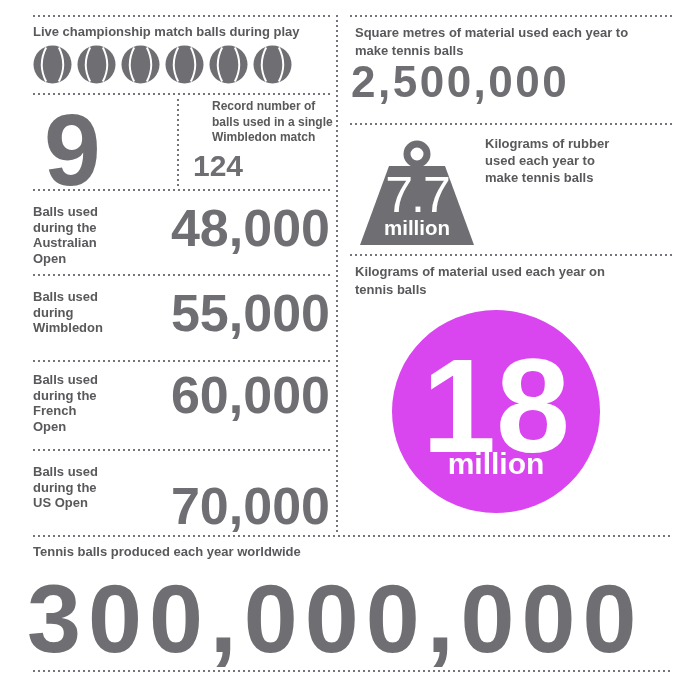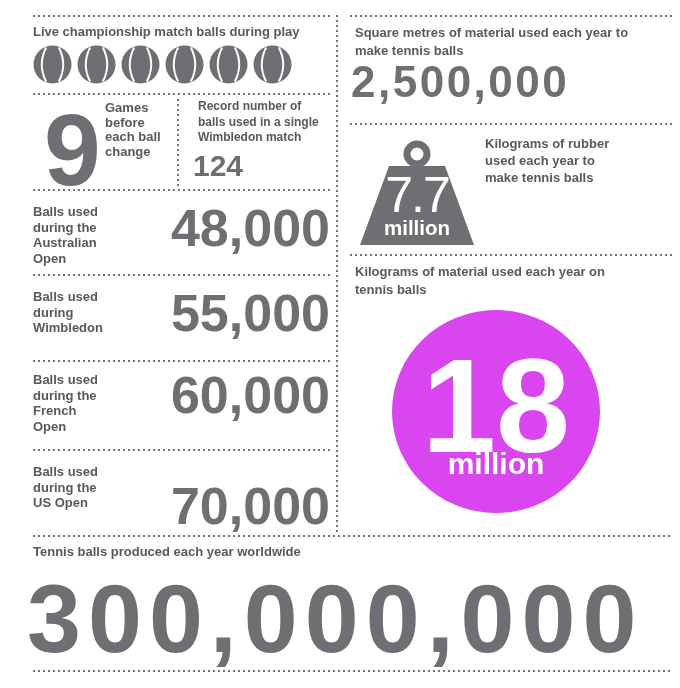--- a/index.html
+++ b/index.html
@@ -79,25 +79,21 @@
       <path d="M 26.5 2.5 Q 35.5 20 26.5 37.5" fill="none" stroke="#ffffff" stroke-width="2"></path>
     </svg>
       <svg width="39" height="39" viewBox="0 0 40 40">
       <circle cx="20" cy="20" r="19.5" fill="#6f6f73"></circle>
       <path d="M 13.5 2.5 Q 4.5 20 13.5 37.5" fill="none" stroke="#ffffff" stroke-width="2"></path>
       <path d="M 26.5 2.5 Q 35.5 20 26.5 37.5" fill="none" stroke="#ffffff" stroke-width="2"></path>
     </svg>
     </div>
 
   <div class="num" style="left:44px;top:99px;font-size:102px;">9</div>
-  <div class="lbl" style="left:105px;top:101px;line-height:14.5px;">Games
-before
-each ball
-change</div>
-  <div class="lbl" style="left:198px;top:99px;font-size:12px;">Record number of
+  <div class="lbl" style="left:212px;top:99px;font-size:12px;">Record number of
 balls used in a single
 Wimbledon match</div>
   <div class="num" style="left:193px;top:151px;font-size:30px;">124</div>
 
   <div class="lbl" style="left:33px;top:204px;">Balls used
 during the
 Australian
 Open</div>
   <div class="num statnum" style="top:202px;">48,000</div>
 

